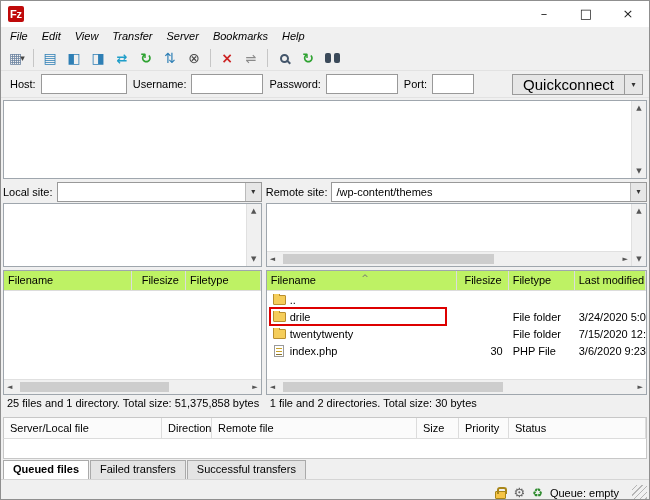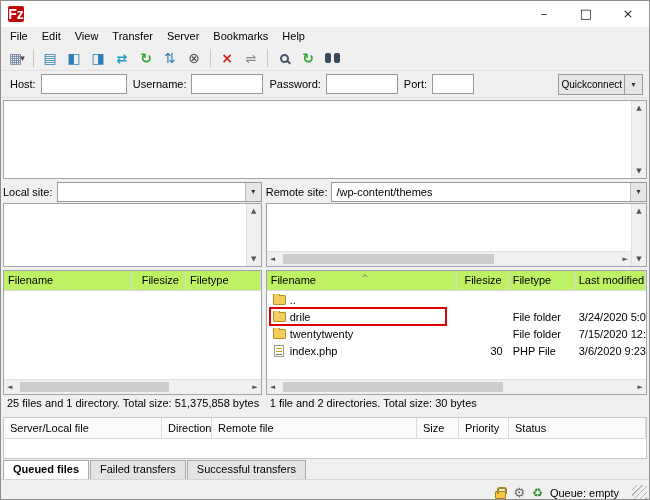--- a/index.html
+++ b/index.html
@@ -9,26 +9,26 @@
     font-size:11px; color:#000;
     background:#f0f0f0;
     border:1px solid #8f8f8f;
     overflow:hidden;
   }
   .glyph { font-family:"DejaVu Sans", sans-serif; }
 
   
   .titlebar { height:26px; background:#fff; display:flex; align-items:center; }
   .app-logo { width:16px; height:16px; margin-left:7px; background:#bf0a0a; color:#fff;
-    font-size:14px; font-weight:bold; text-align:center; line-height:16px; border-radius:2px; }
+    font-size:11px; font-weight:bold; text-align:center; line-height:16px; border-radius:2px; }
   .win-controls { margin-left:auto; display:flex; height:100%; }
   .win-btn { width:42px; height:100%; text-align:center; line-height:26px; font-size:13px; color:#222; cursor:default; }
 
   
-  .menubar { height:19px; background:#f0f0f0; display:flex; align-items:center; padding-left:2px; }
+  .menubar { height:19px; background:#f0f0f0; display:flex; align-items:center; padding-left:2px;font-style:italic; }
   .menu-item { padding:0 7px; line-height:19px; }
 
   
   .toolbar { height:25px; background:#f0f0f0; display:flex; align-items:center; padding-left:4px; border-bottom:1px solid #e2e2e2; }
   .tb-btn { min-width:22px; height:22px; display:flex; align-items:center; justify-content:center; margin:0 1px; }
   .tb-sep { width:1px; height:18px; background:#c6c6c6; margin:0 4px; }
   .g-grid { color:#6b83a0; font-size:14px; }
   .g-caret { color:#444; font-size:9px; margin-left:-2px; }
   .g-blue { color:#2e7fb5; font-size:14px; }
   .g-teal { color:#1f9ec9; font-size:13px; font-weight:bold; }
@@ -41,21 +41,21 @@
   .binoculars { position:relative; width:15px; height:10px; }
   .binoculars::before,.binoculars::after { content:""; position:absolute; top:0; width:6px; height:10px; background:#3b4a5a; border-radius:2px; }
   .binoculars::before { left:0; } .binoculars::after { right:0; }
 
   
   .quickbar { height:27px; display:flex; align-items:center; padding:0 3px; background:#f0f0f0; border-bottom:1px solid #e2e2e2; }
   .quickbar label { margin:0 5px 0 6px; }
   .qc-input { height:20px; border:1px solid #999; background:#fff; font-size:11px; padding:0 3px; font-family:"Liberation Sans",sans-serif; }
   .w-host { width:86px; } .w-user { width:72px; } .w-pass { width:72px; } .w-port { width:42px; }
   .qc-btnwrap { margin-left:auto; display:flex; margin-right:3px; }
-  .qc-button { height:21px; background:#e6e6e6; border:1px solid #9a9a9a; padding:0 2px; font-size:10px; }
+  .qc-button { height:21px; background:#e6e6e6; border:1px solid #9a9a9a; padding:0 10px; font-size:15px; }
   .qc-drop { width:18px; height:21px; background:#e6e6e6; border:1px solid #9a9a9a; border-left:none; text-align:center; line-height:20px; font-size:8px; color:#333; }
 
   
   .logpane { height:79px; margin:2px; background:#fff; border:1px solid #9fa6ad; position:relative; }
 
   
   .vscroll { position:absolute; top:0; right:0; bottom:0; width:15px; background:#f0f0f0; border-left:1px solid #e0e0e0;
     display:flex; flex-direction:column; justify-content:space-between; align-items:center; }
   .hscroll { height:15px; background:#f0f0f0; border-top:1px solid #e0e0e0; position:relative;
     display:flex; align-items:center; justify-content:space-between; }

